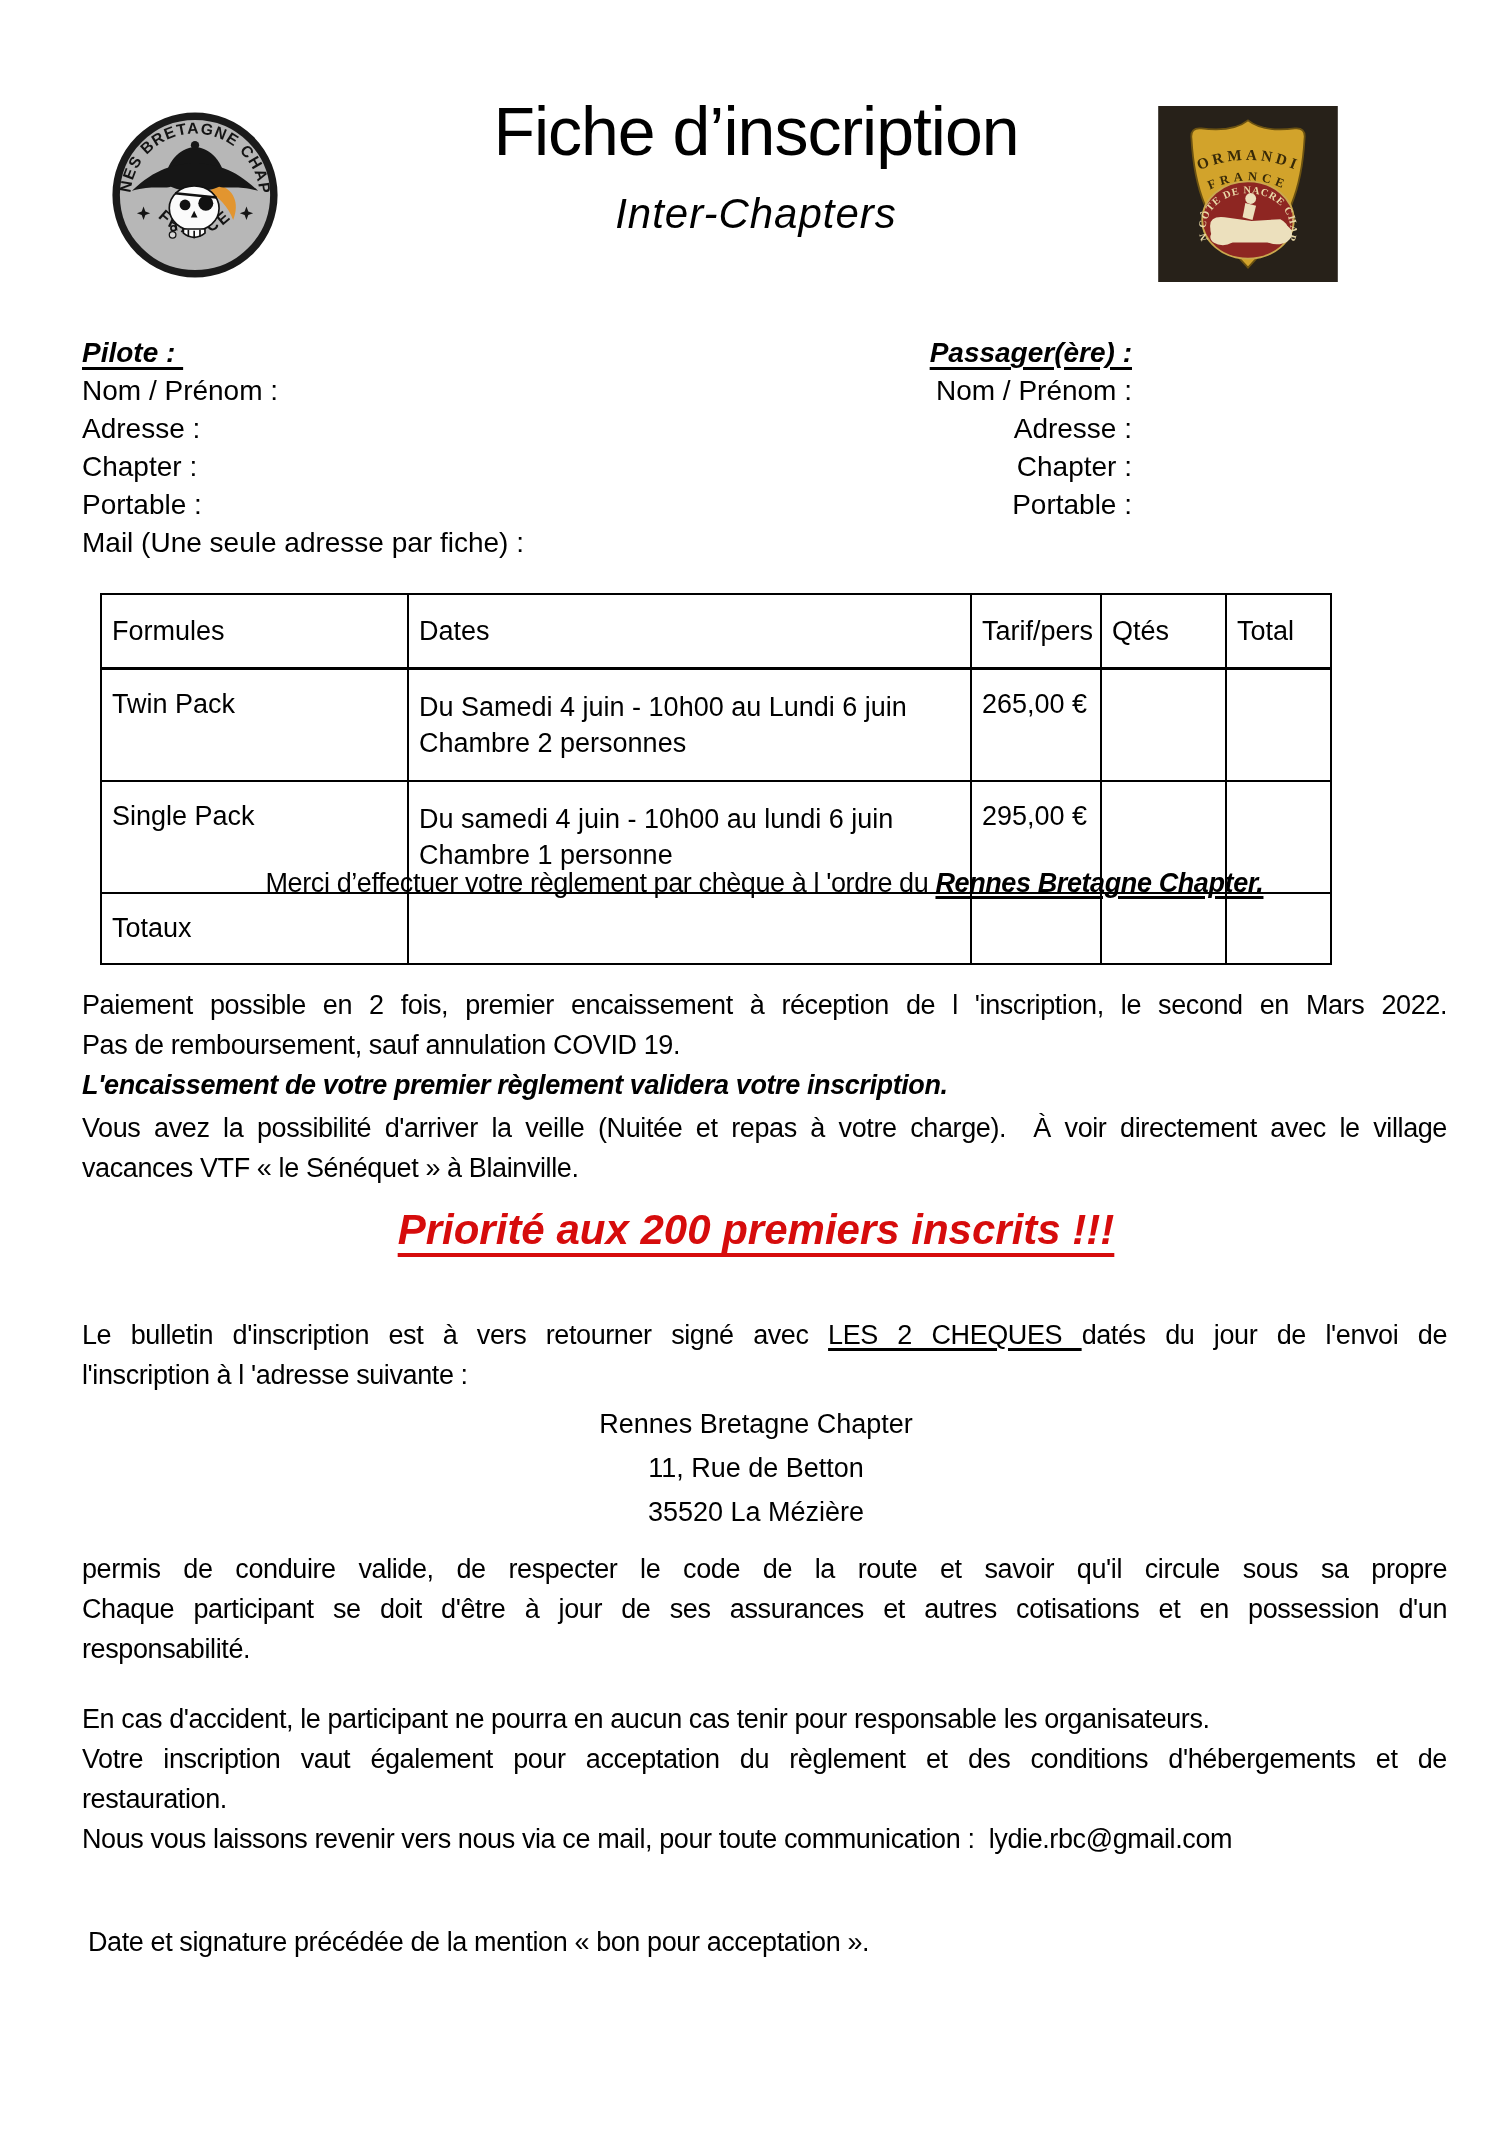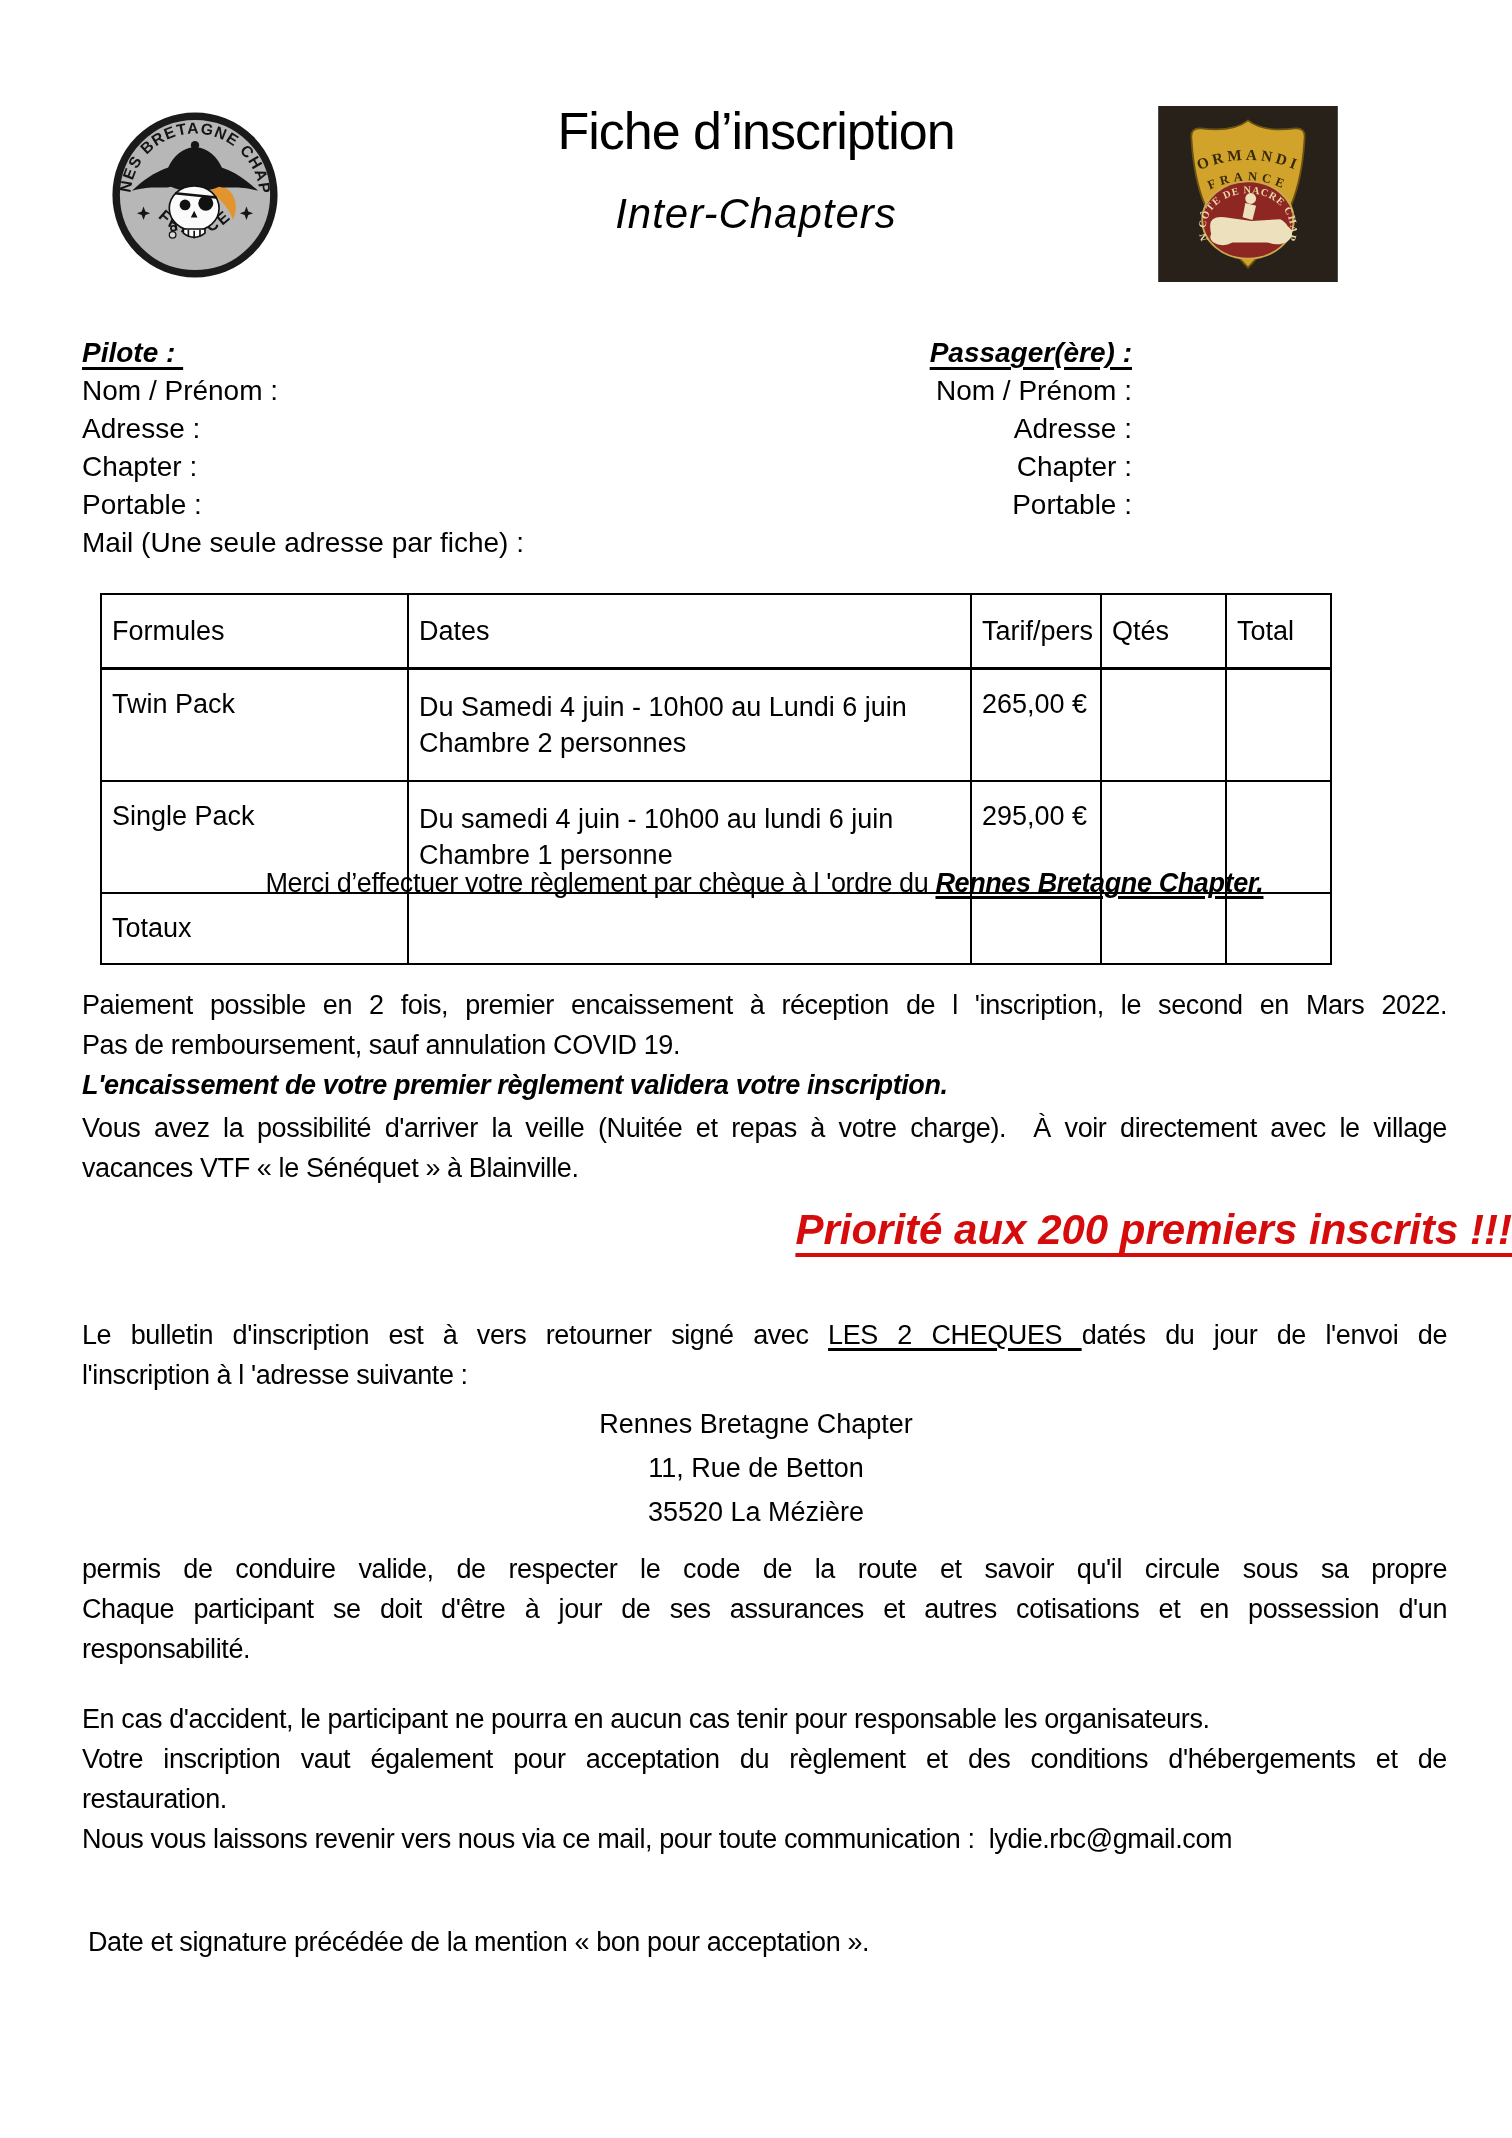--- a/index.html
+++ b/index.html
@@ -4,21 +4,21 @@
 <style>
   html,body { margin:0; padding:0; }
   body {
     width:1512px; height:2138px; position:relative;
     background:#ffffff; color:#000;
     font-family:"Liberation Sans", sans-serif;
     overflow:hidden;
   }
   
   .header-center { position:absolute; left:256px; top:84px; width:1000px; text-align:center; }
-  .doc-title    { font-size:52px; line-height:94px; letter-spacing:-1px; white-space:nowrap; }
+  .doc-title    { font-size:68px; line-height:94px; letter-spacing:-1px; white-space:nowrap; }
   .doc-subtitle { font-size:42px; line-height:72px; font-style:italic; letter-spacing:1px; white-space:nowrap; }
   .logo-left  { position:absolute; left:112px; top:112px; width:166px; height:166px; }
   .logo-right { position:absolute; left:1158px; top:106px; width:180px; height:176px; }
   .logo-left svg, .logo-right svg { width:100%; height:100%; display:block; }
 
   
   .form-col { position:absolute; top:334px; font-size:28px; line-height:38px; }
   .form-col.pilot { left:82px; width:540px; }
   .form-col.passenger { left:632px; width:500px;text-align:right; }
   .form-heading { font-weight:bold; font-style:italic;
@@ -43,21 +43,21 @@
   .para { position:absolute; left:82px; width:1365px; font-size:27px;
           line-height:40px; letter-spacing:-0.4px; }
   .jline { text-align:justify; text-align-last:justify; }
   .nowrap { white-space:nowrap; }
   .bi { font-weight:bold; font-style:italic; }
   .u  { text-decoration:underline; text-decoration-thickness:2.5px; text-underline-offset:4px; }
 
   .p-merci     { top:863px;text-align:center; }
   .p-paiement  { top:985px; }
   .p-veille    { top:1108px; }
-  .p-priority  { top:1210px; left:0; width:1512px; text-align:right;
+  .p-priority  { top:1210px; left:0; width:1512px; text-align:center;
                  font-size:42px; font-weight:bold; font-style:italic;
                  color:#d60c0c; letter-spacing:0; }
   .p-priority span { text-decoration:underline; text-decoration-thickness:4px; text-underline-offset:9px; }
   .p-bulletin  { top:1315px; }
   .p-adresse   { top:1402px; left:0; width:1512px; text-align:center; line-height:44px; letter-spacing:0; }
   .p-assur     { top:1549px; }
   .p-accident  { top:1699px; }
   .p-signature { top:1922px; padding-left:6px; }
 </style>
 </head>

